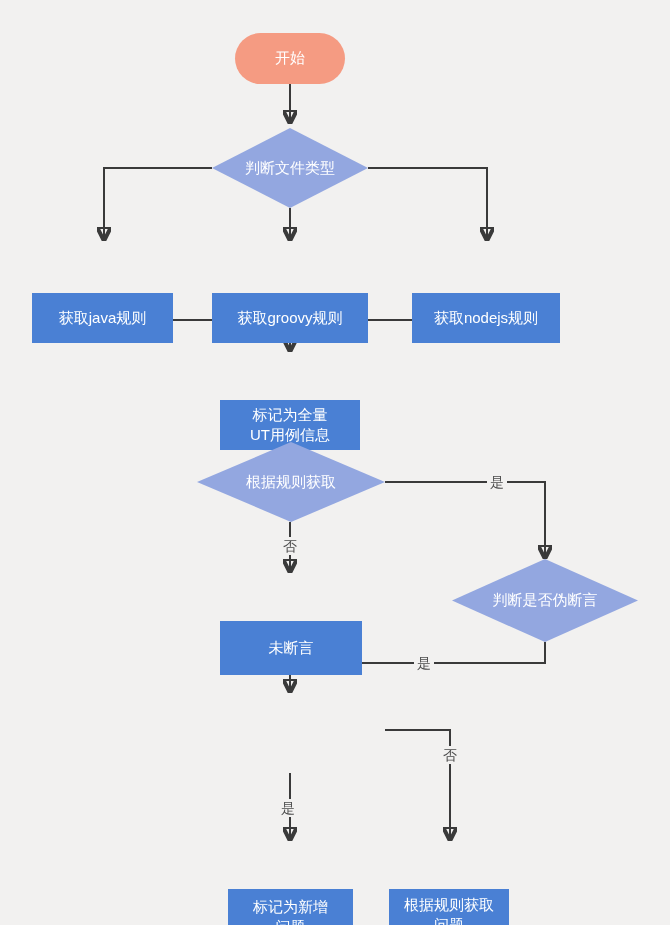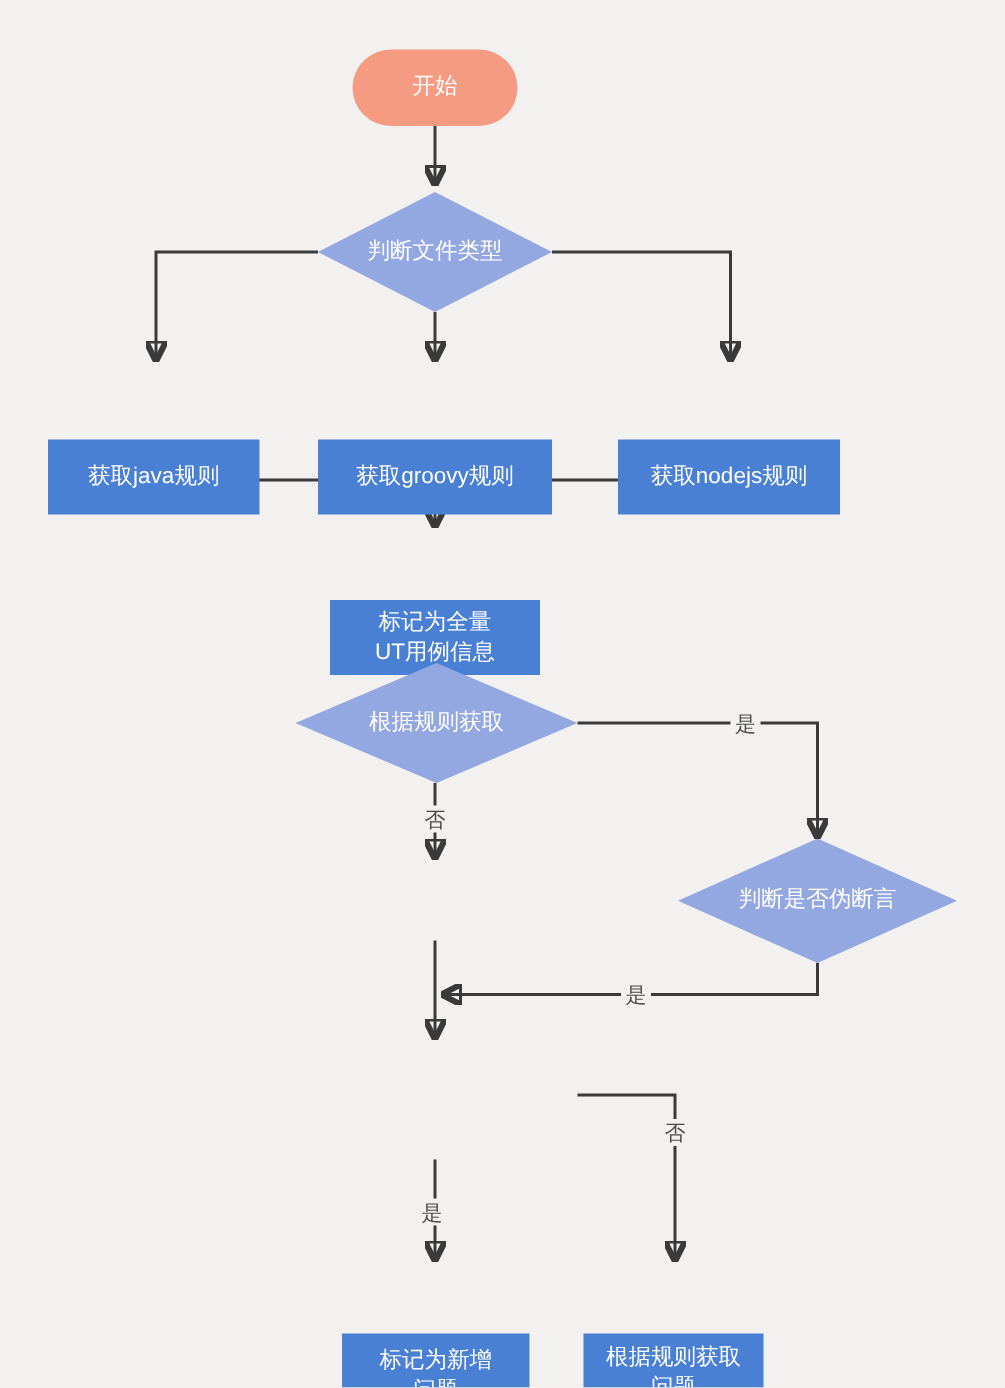--- a/index.html
+++ b/index.html
@@ -94,20 +94,21 @@
 
   <div class="node process" style="left:212px; top:245px; width:156px; height:50px;">获取groovy规则</div>
 
   <div class="node process" style="left:412px; top:245px; width:148px; height:50px;">获取nodejs规则</div>
 
   <div class="node process" style="left:220px; top:352px; width:140px; height:50px;">标记为全量
 UT用例信息</div>
 
   <div class="node diamond" style="left:197px; top:442px; width:188px; height:80px;">根据规则获取</div>
 
+  <div class="node process" style="left:220px; top:573px; width:142px; height:54px;">未断言</div>
 
   <div class="node diamond" style="left:452px; top:559px; width:186px; height:83px;">判断是否伪断言</div>
 
 
   <div class="node process" style="left:228px; top:841px; width:125px; height:56px;text-align:center;">标记为新增
 问题</div>
 
   <div class="node process" style="left:389px; top:841px; width:120px; height:52px;">根据规则获取
 问题</div>
 

